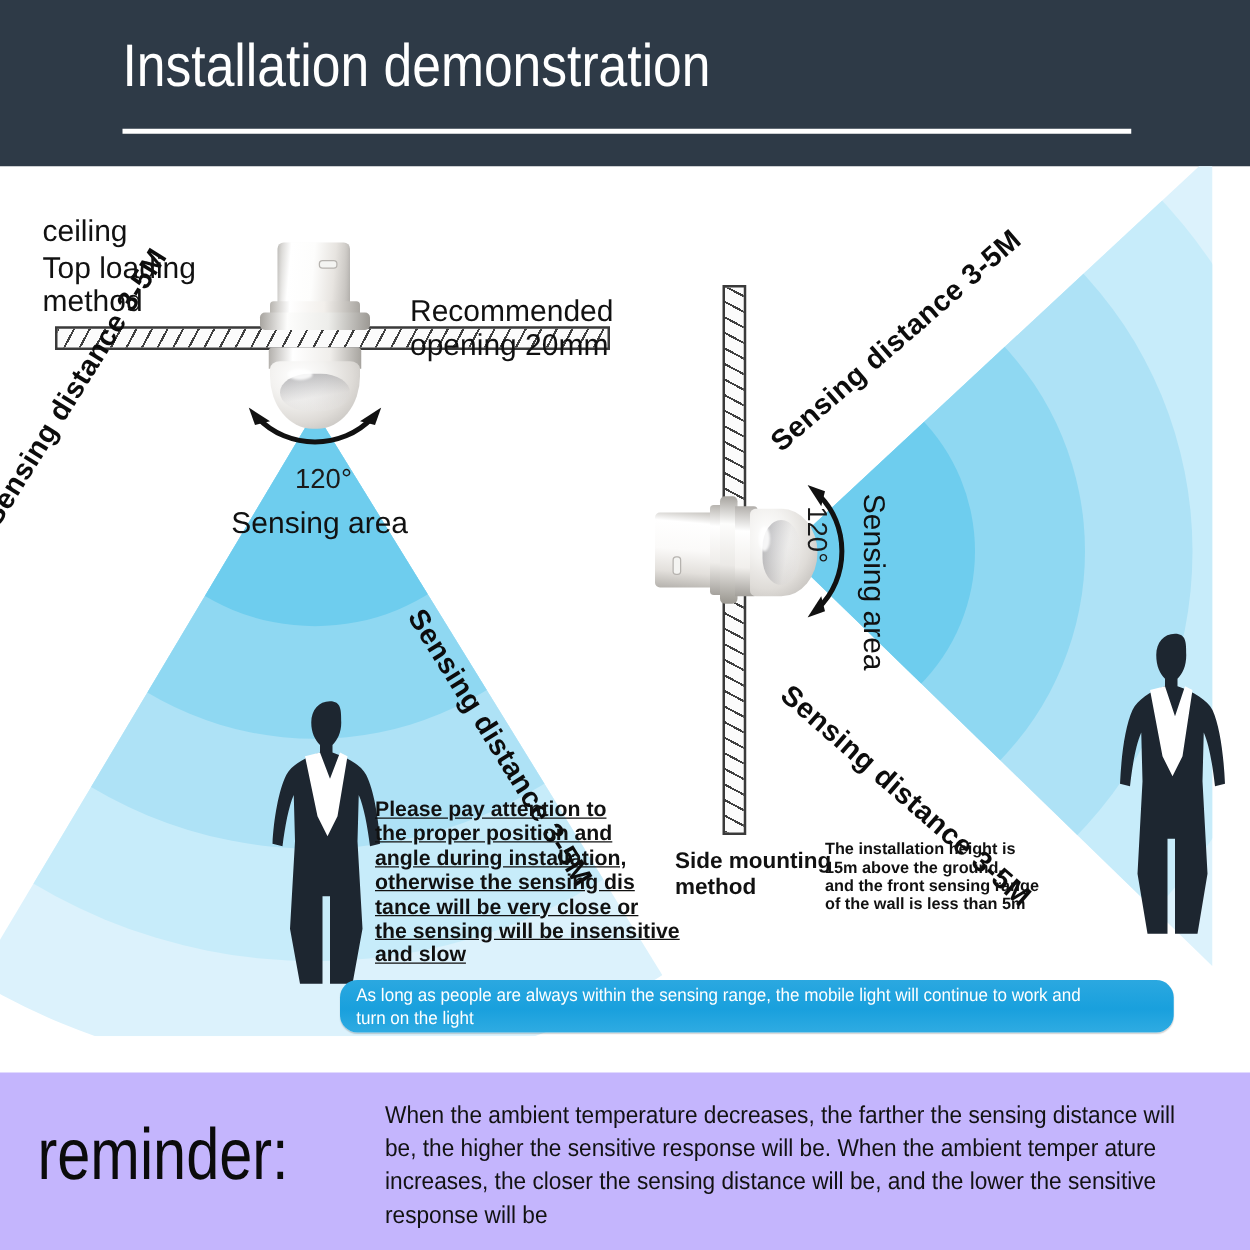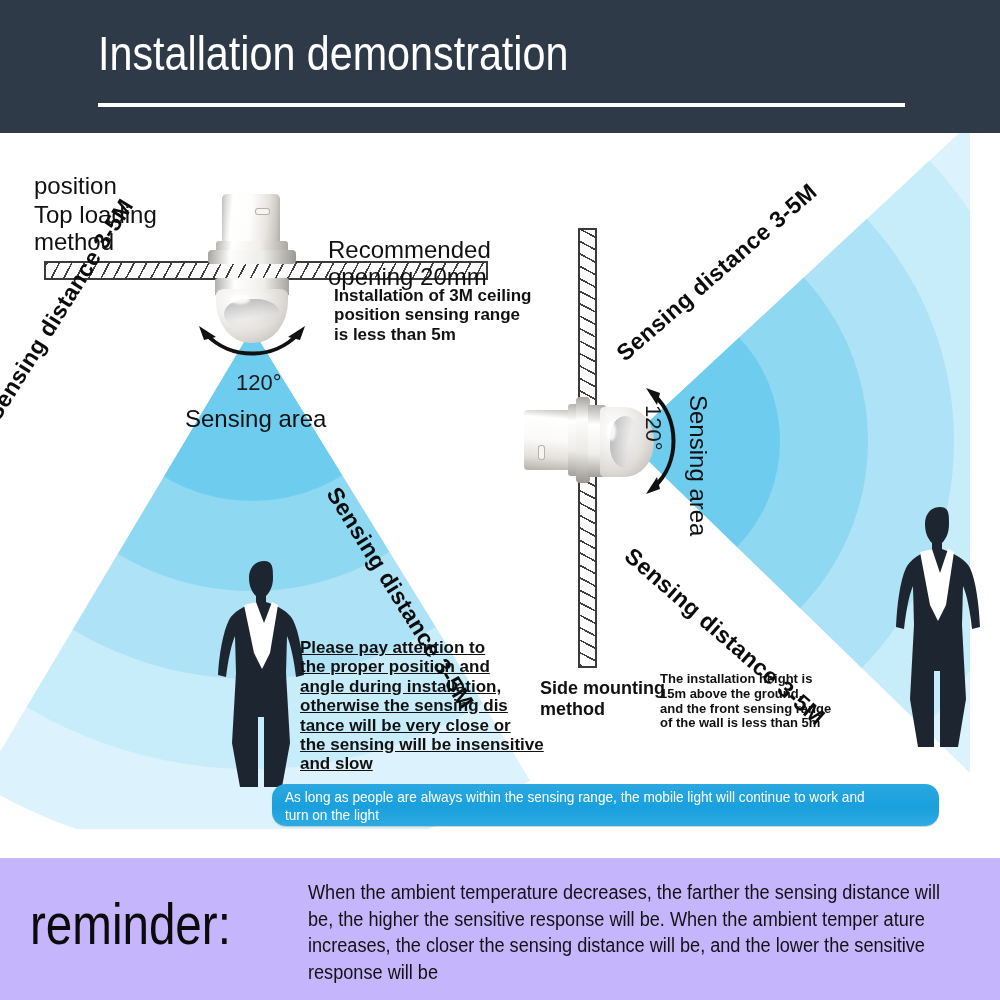--- a/index.html
+++ b/index.html
@@ -381,28 +381,25 @@
         <path d="M10,8 C34,34 78,34 102,8" stroke="#111111" stroke-width="4" fill="none"></path>
         <path d="M3,0 L20,11 L8,14 Z" fill="#111111"></path>
         <path d="M109,0 L92,11 L104,14 Z" fill="#111111"></path>
       </svg>
       <div id="deg-left">120°</div>
       <div id="sensing-area-left">Sensing area</div>
 
       <div class="range-label" style="left:-8px;top:272px;transform:rotate(-58deg);transform-origin:left center;">Sensing distance 3-5M</div>
       <div class="range-label" style="left:332px;top:343px;transform:rotate(58deg);transform-origin:left center;">Sensing distance 3-5M</div>
 
-      <div class="txt" style="left:34px;top:39px;font-size:24px;">position</div>
+      <div class="txt" style="left:34px;top:39px;font-size:24px;">ceiling</div>
       <div class="txt" style="left:34px;top:68px;font-size:24px;">Top loading
 method</div>
       <div class="txt" style="left:328px;top:63px;font-size:24px;margin-top:40px;">Recommended
 opening 20mm</div>
-      <div class="txt" style="left:334px;top:153px;font-size:17px;font-weight:bold;">Installation of 3M ceiling
-position sensing range
-is less than 5m</div>
       <div class="txt" style="left:300px;top:505px;font-size:17px;font-weight:bold;text-decoration:underline;">Please pay attention to
 the proper position and
 angle during installation,
 otherwise the sensing dis
 tance will be very close or
 the sensing will be insensitive
 and slow</div>
     </div>
 
     <div id="right-diagram">

